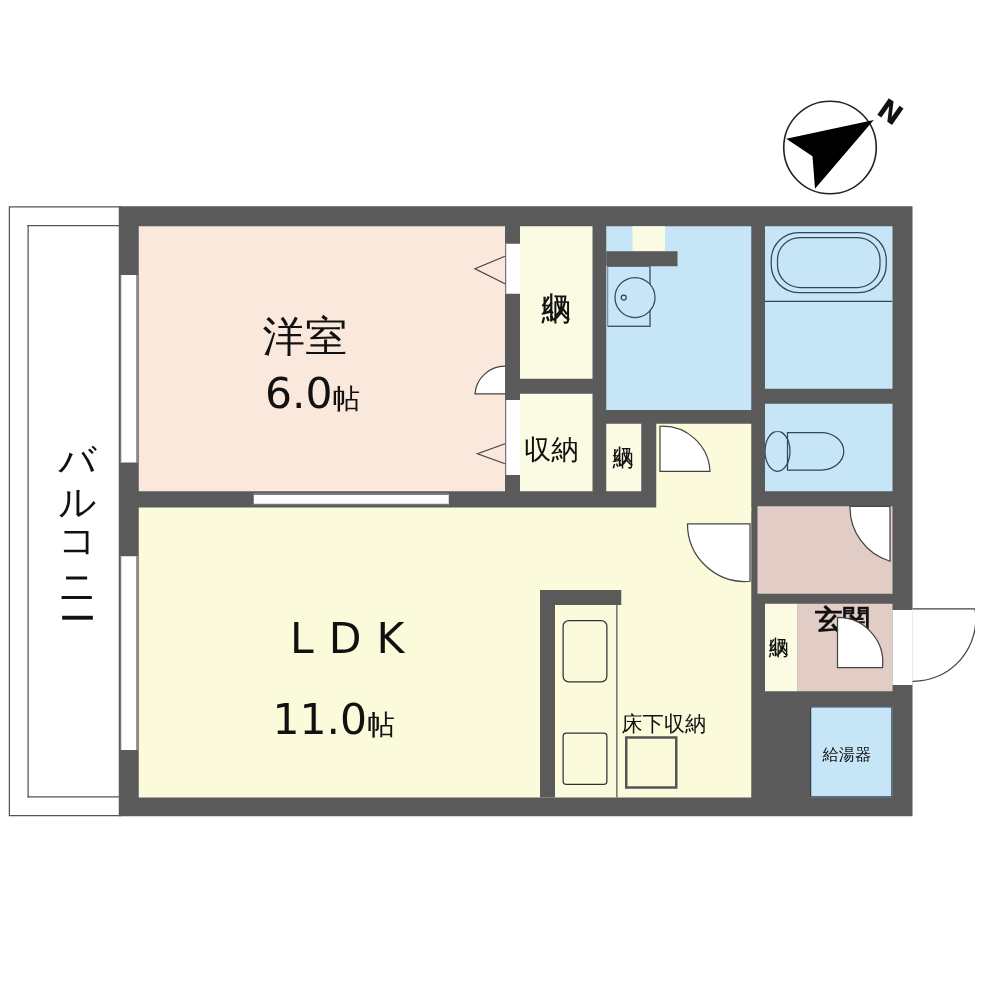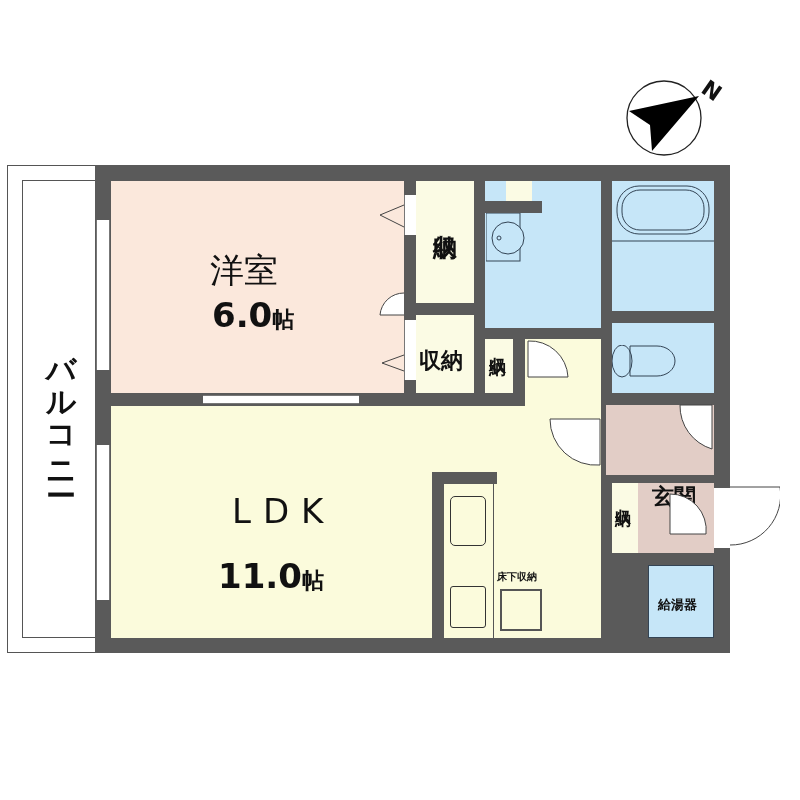--- a/index.html
+++ b/index.html
@@ -4,24 +4,24 @@
 <style>
   html,body{margin:0;padding:0;background:#fff;}
   body{width:800px;height:800px;position:relative;overflow:hidden;font-family:"DejaVu Sans",sans-serif;color:#111;}
   .abs{position:absolute;box-sizing:border-box;}
   .wall{background:#5a5a5a;}
   .room-pink{background:#fbe8dc;}
   .room-yellow{background:#fbfbdc;}
   .room-blue{background:#c6e6f8;}
   .room-brown{background:#e2cdc6;}
   .storage{background:#fbfbe4;}
-  .lbl{position:absolute;text-align:center;line-height:1;white-space:nowrap;font-weight:bold;}
+  .lbl{position:absolute;text-align:center;line-height:1;white-space:nowrap;}
   .big{font-size:34px;font-weight:400;}
   .med{font-size:22px;}
-  .sm{font-size:10px;}
+  .sm{font-size:17px;}
   .vert{writing-mode:vertical-rl;letter-spacing:2px;}
   .window{background:#fff;border-left:1px solid #777;border-right:1px solid #777;}
   .hwin{background:#fff;border-top:1px solid #777;border-bottom:1px solid #777;}
   .outline{border:1px solid #333;}
 </style>
 </head>
 <body>
 
 <div class="abs" style="left:626px;top:78px;width:80px;height:80px;">
   <svg width="110" height="80" viewBox="0 0 110 80">

